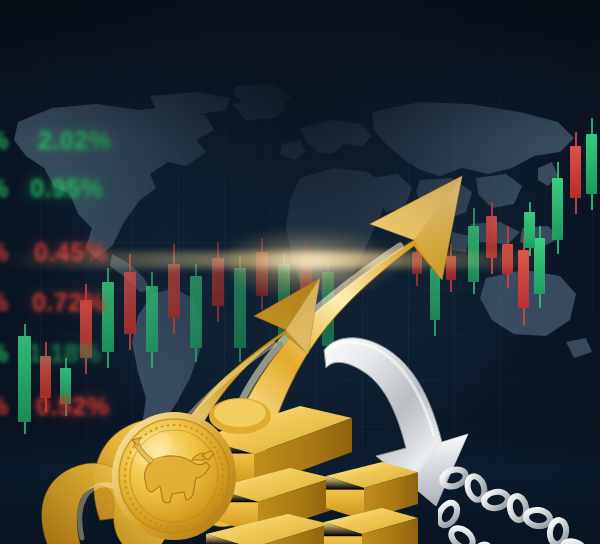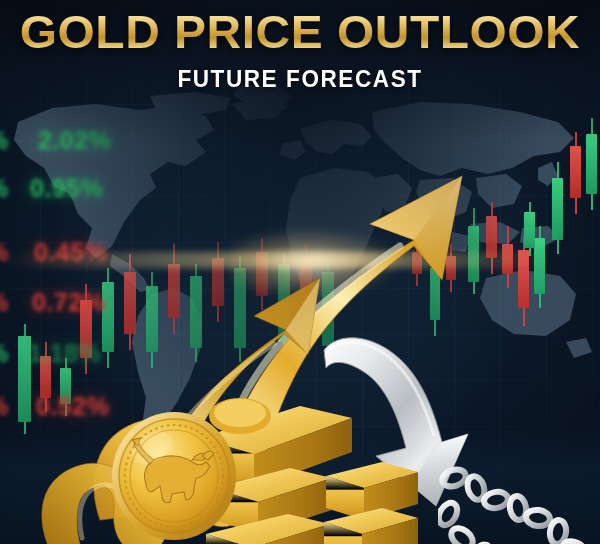--- a/index.html
+++ b/index.html
@@ -545,18 +545,14 @@
       <ellipse cx="46" cy="44" rx="22" ry="14" fill="#fff3bf" opacity=".22" transform="rotate(-28 46 44)"></ellipse>
     </svg>
 
     <svg width="64" height="40" viewBox="0 0 64 40" style="left:208px;top:396px;" aria-hidden="true">
       <ellipse cx="32" cy="20" rx="31" ry="18" fill="#e2ab2e"></ellipse>
       <ellipse cx="32" cy="17" rx="26" ry="14" fill="#f6d164" opacity=".9"></ellipse>
     </svg>
 
   </div>
 
-  <div class="head">
-    <h1 class="title">GOLD PRICE OUTLOOK</h1>
-    <div class="subtitle">FUTURE FORECAST</div>
-  </div>
 
 </div>
 
 </body></html>

